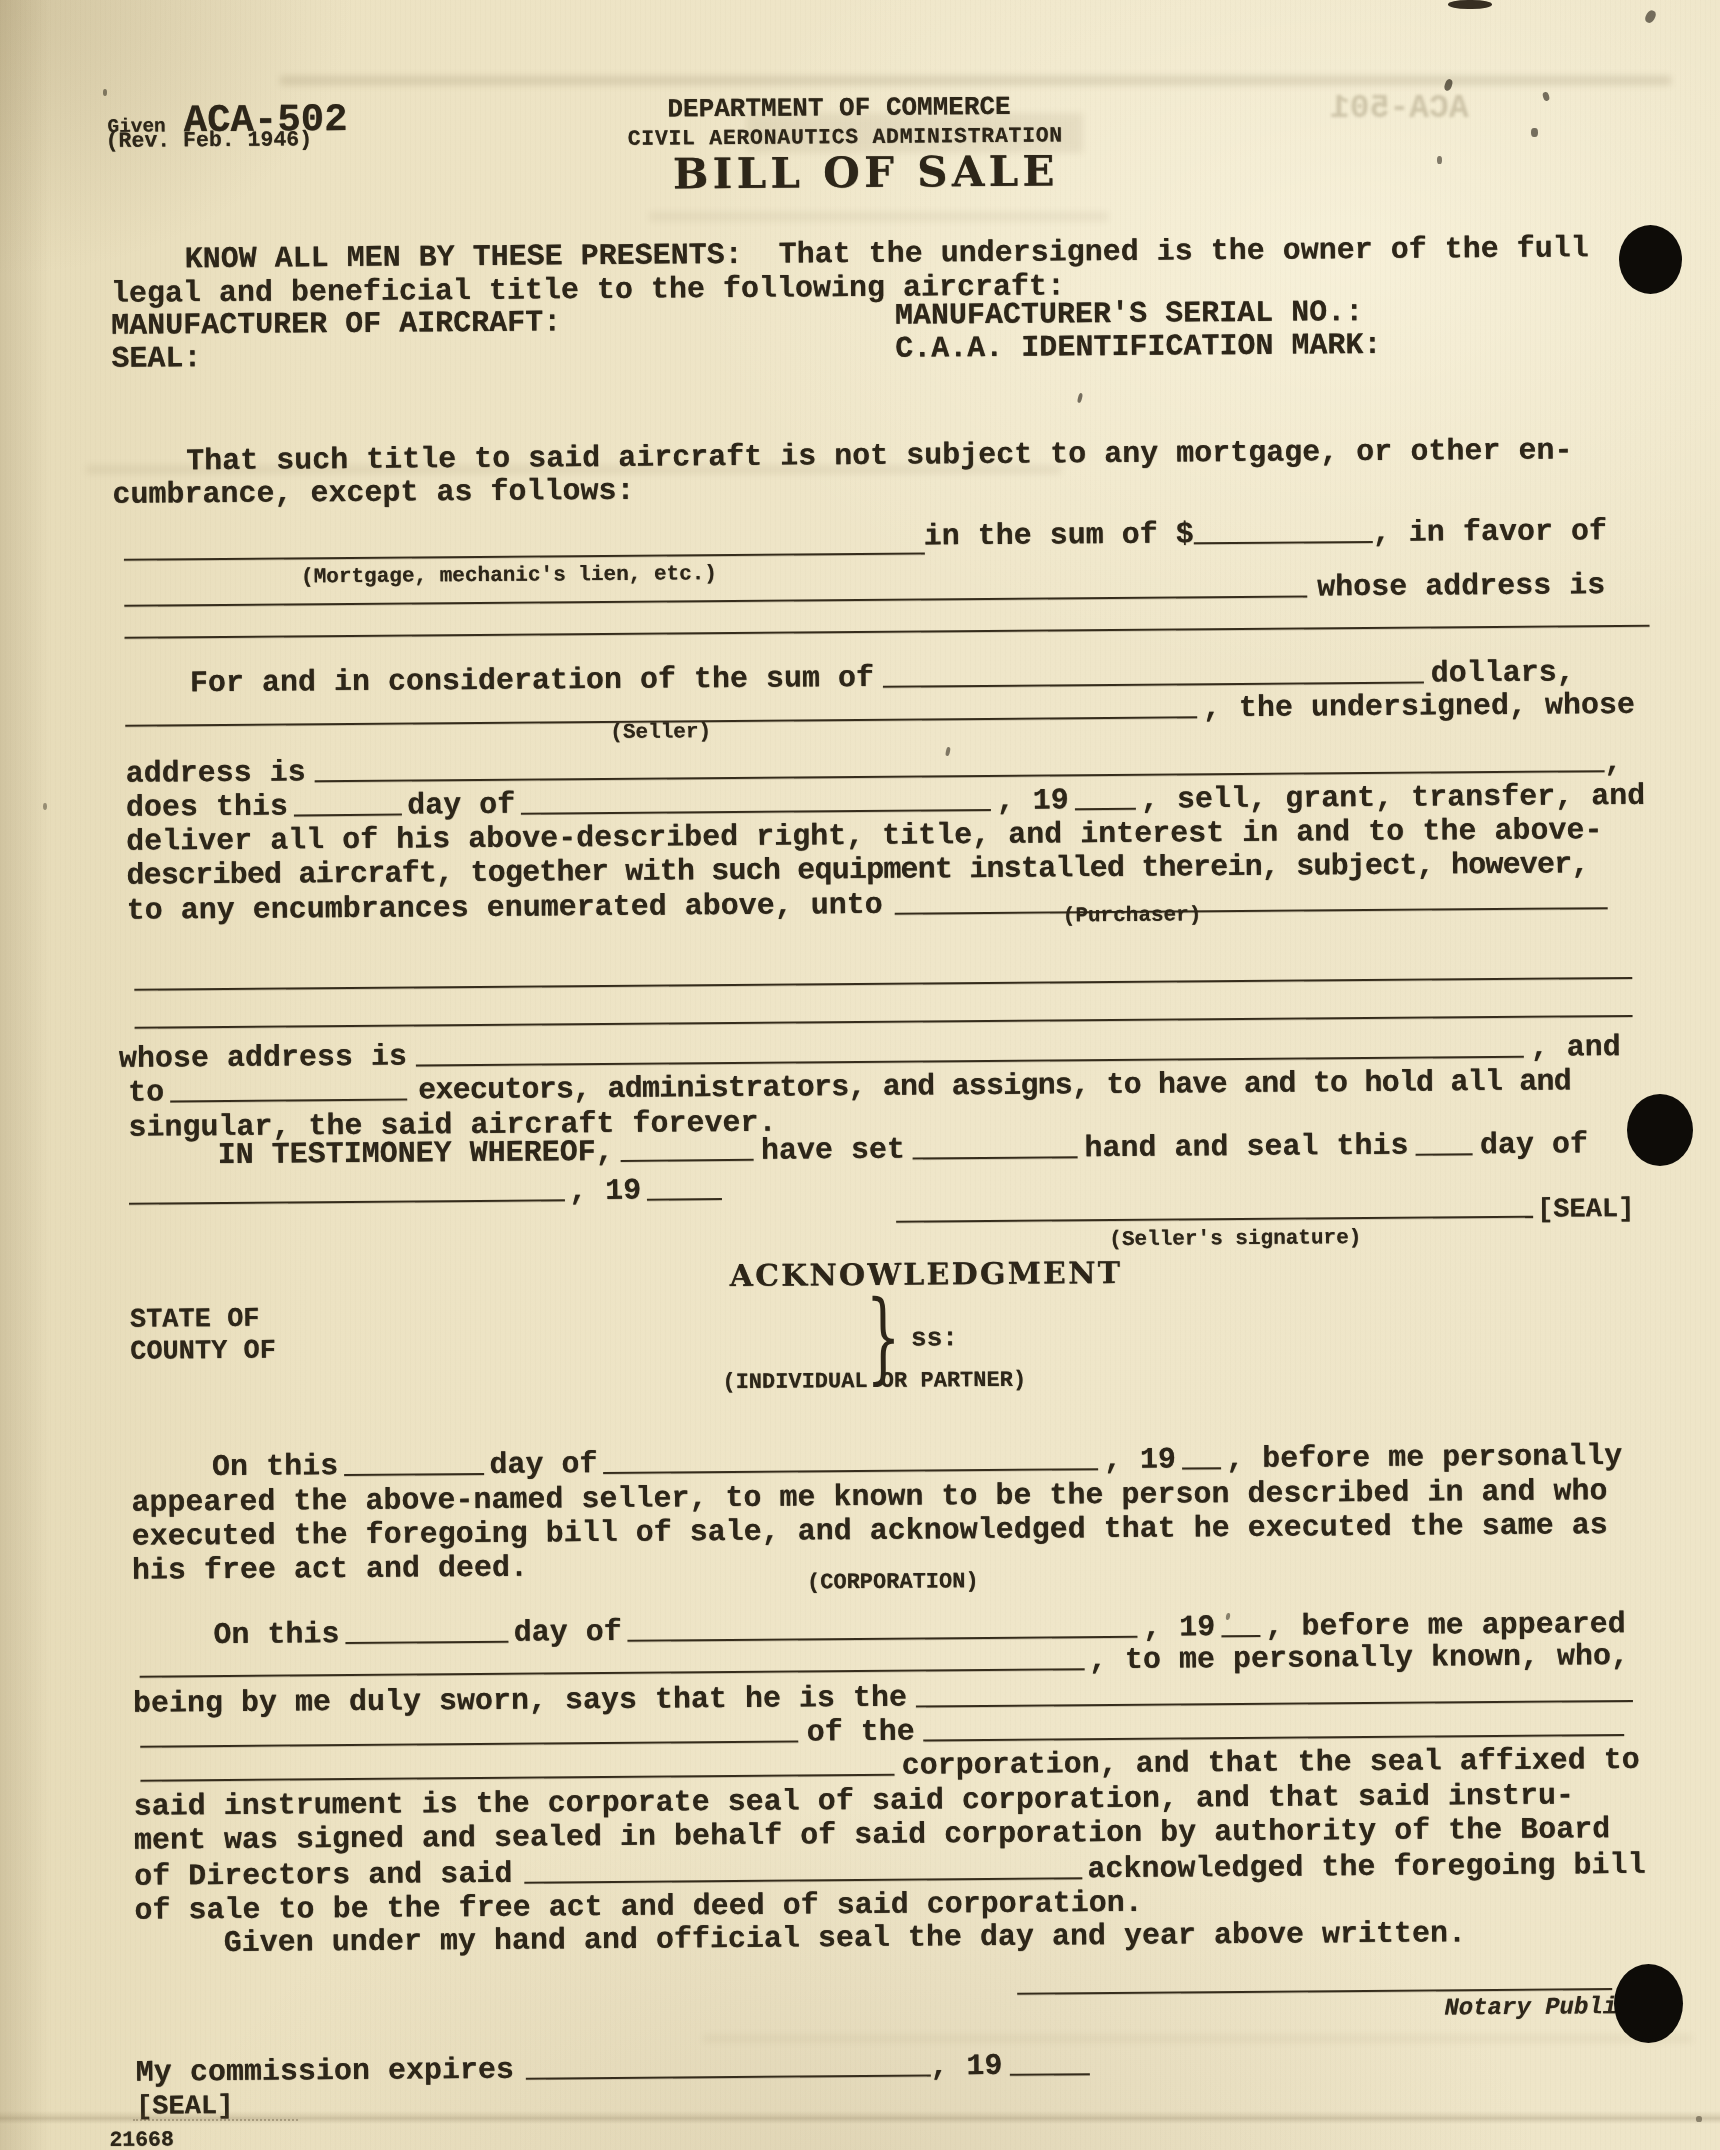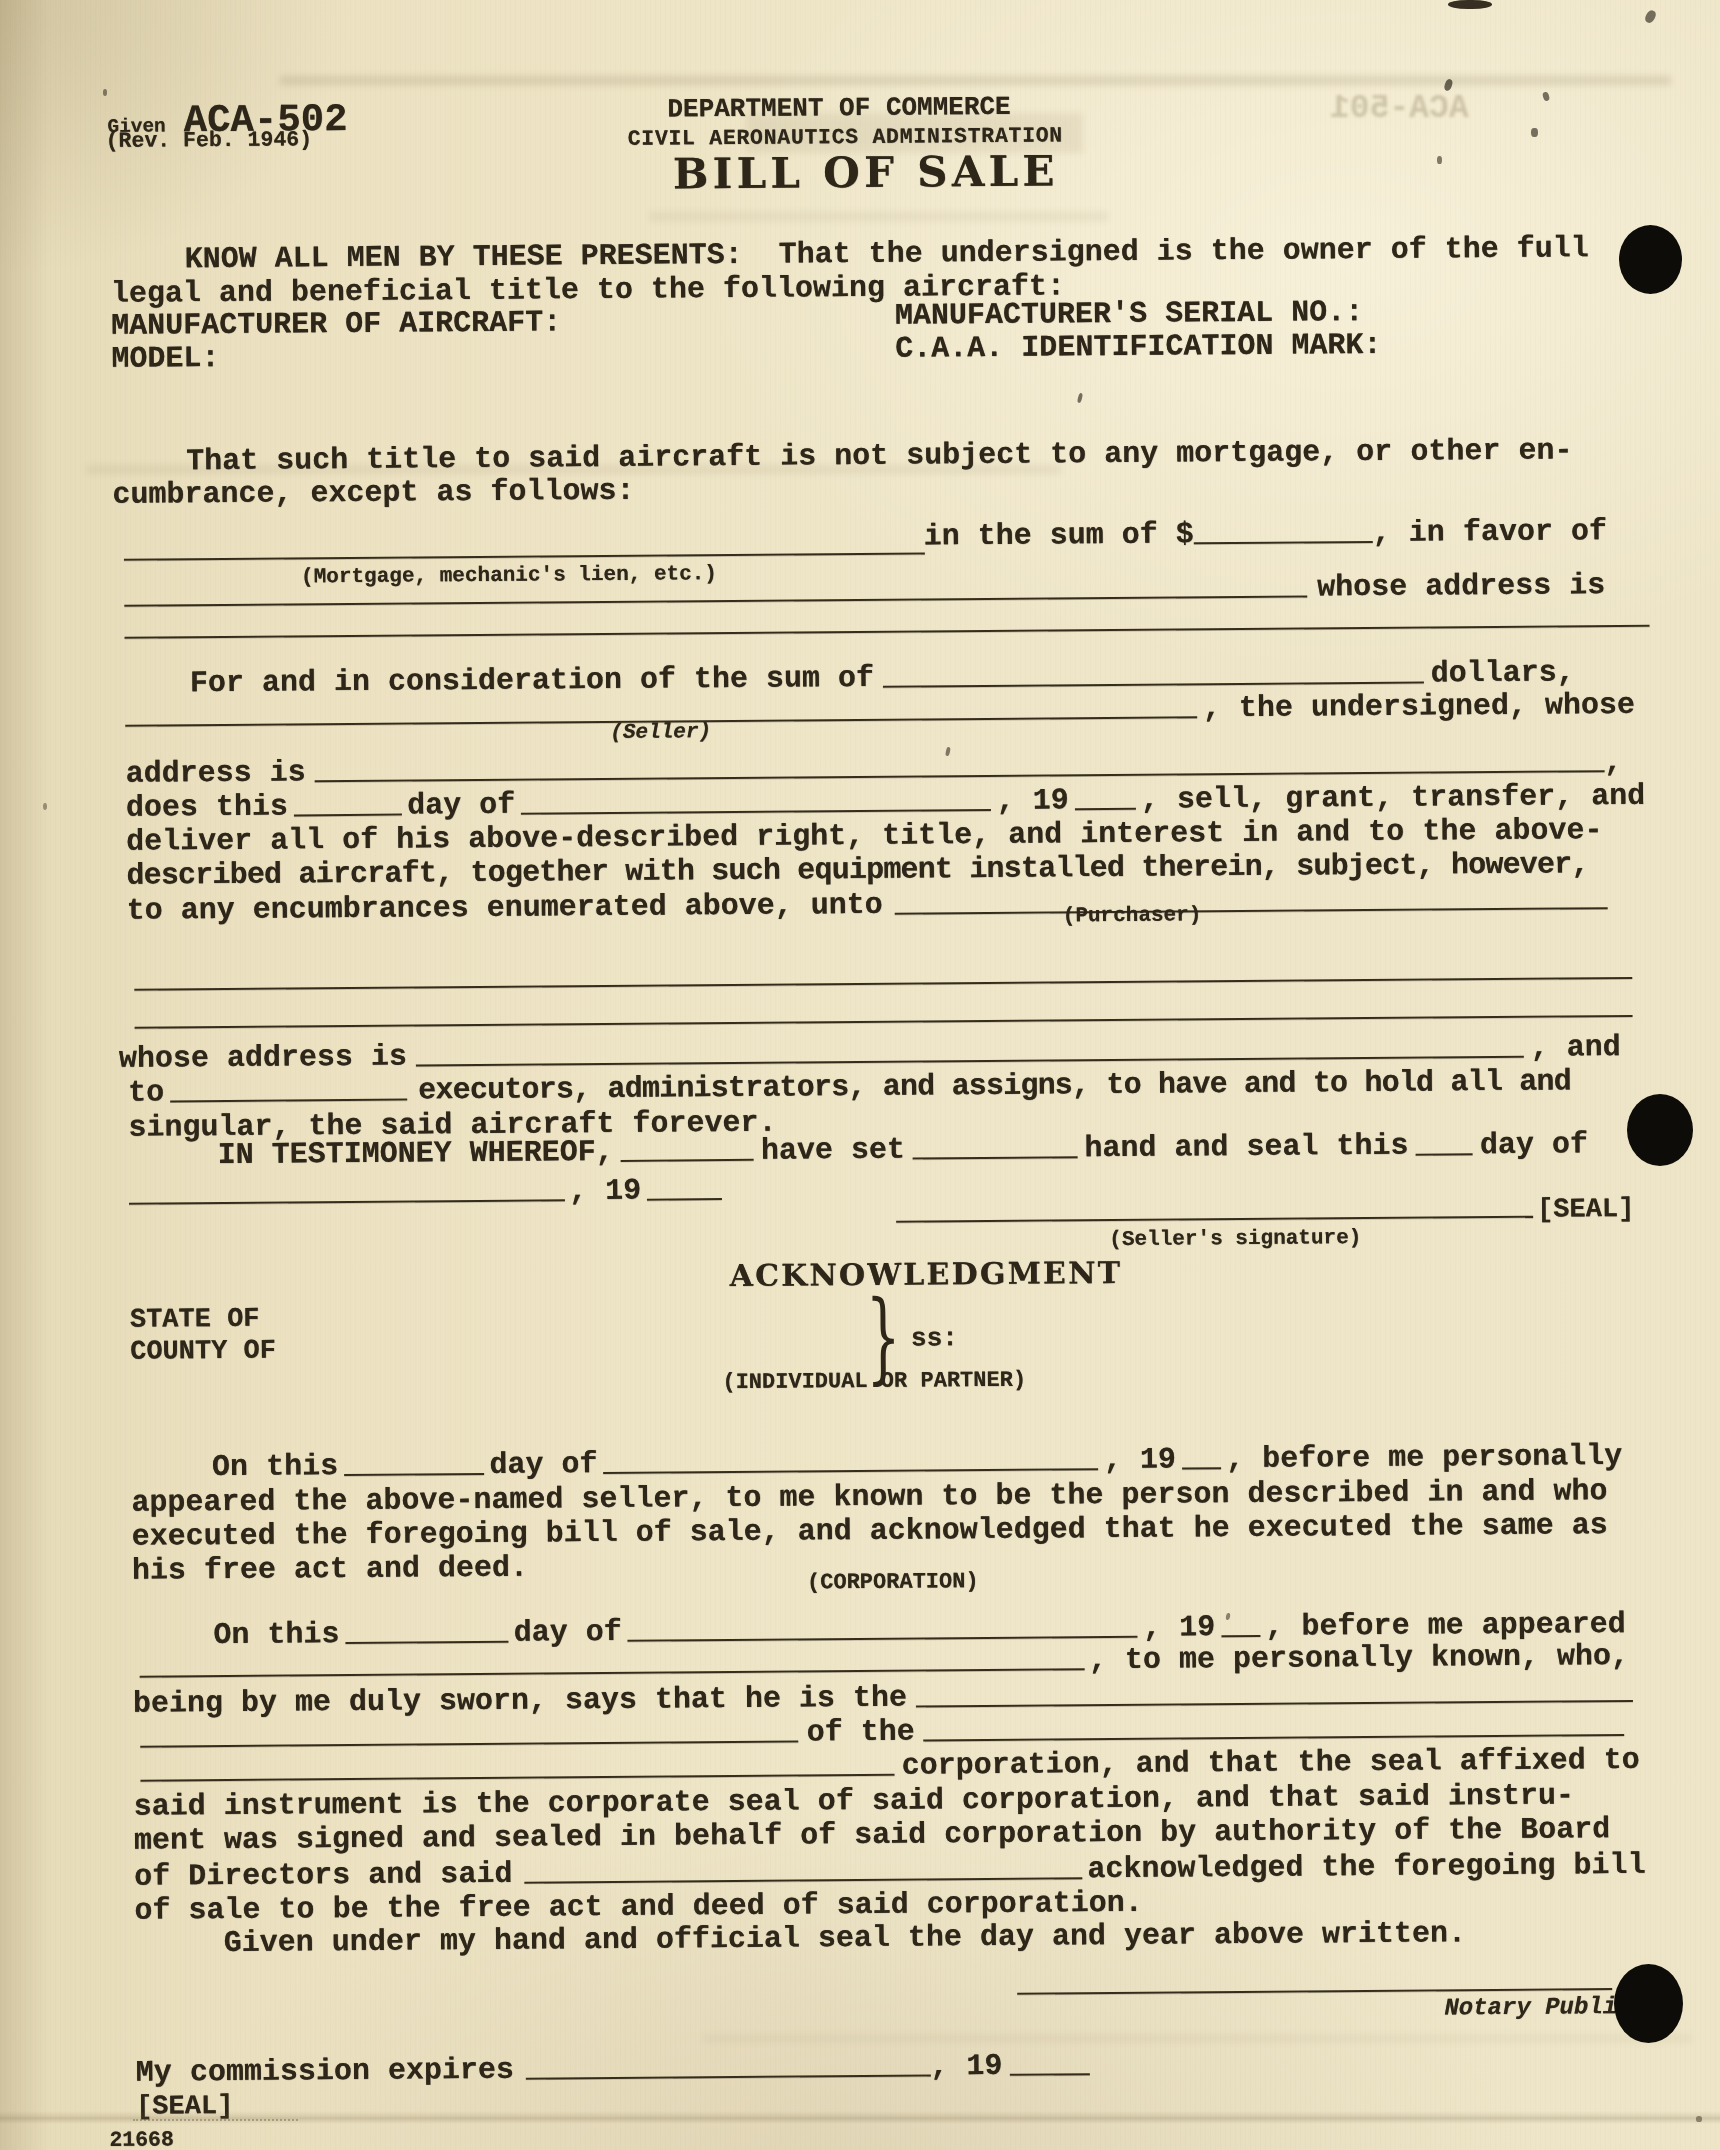--- a/index.html
+++ b/index.html
@@ -56,34 +56,34 @@
     <div class="r" style="left:115px;top:94px;"><span class="f27">Given</span><span> </span><span class="f41">ACA-502</span></div>
     <div class="r f30" style="left:113px;top:123px;">(Rev. Feb. 1946)</div>
     <div class="r f36" style="left:675px;top:94px;">DEPARTMENT OF COMMERCE</div>
     <div class="r f30" style="left:635px;top:125px;letter-spacing:0.7px;">CIVIL AERONAUTICS ADMINISTRATION</div>
     <div class="r serif title" style="left:680px;top:149px;">BILL OF SALE</div>
 
     <div class="r" style="left:191px;top:237px;">KNOW ALL MEN BY THESE PRESENTS:  That the undersigned is the owner of the full</div>
     <div class="r" style="left:117px;top:271px;">legal and beneficial title to the following aircraft:</div>
     <div class="r" style="left:117px;top:303px;">MANUFACTURER OF AIRCRAFT:</div>
     <div class="r" style="left:901px;top:299px;">MANUFACTURER'S SERIAL NO.:</div>
-    <div class="r" style="left:117px;top:336px;">MODEL:</div>
+    <div class="r" style="left:117px;top:336px;">SEAL:</div>
     <div class="r" style="left:901px;top:332px;">C.A.A. IDENTIFICATION MARK:</div>
 
     <div class="r" style="left:191px;top:439px;">That such title to said aircraft is not subject to any mortgage, or other en-</div>
     <div class="r" style="left:117px;top:472px;">cumbrance, except as follows:</div>
     <div class="r" style="left:928px;top:520px;"><span>in the sum of $</span><span class="b" style="width:179px;"></span><span>, in favor of</span></div>
     <div class="r" style="left:128px;top:528px;"><span class="b" style="width:801px;"></span></div>
     <div class="r cap" style="left:305px;top:561px;">(Mortgage, mechanic's lien, etc.)</div>
     <div class="r" style="left:128px;top:574px;"><span class="b" style="width:1183px;margin-right:10px;"></span><span>whose address is</span></div>
     <div class="r" style="left:128px;top:606px;"><span class="b" style="width:1525px;"></span></div>
 
     <div class="r" style="left:193px;top:661px;"><span>For and in consideration of the sum of</span><span class="b" style="width:541px;margin-left:8.6px;margin-right:7.2px;"></span><span>dollars,</span></div>
     <div class="r" style="left:128px;top:694px;"><span class="b" style="width:1072px;margin-right:5.7px;"></span><span>, the undersigned, whose</span></div>
-    <div class="r cap" style="left:613px;top:719px;font-style:italic;">(Seller)</div>
+    <div class="r cap" style="left:613px;top:719px;">(Seller)</div>
     <div class="r" style="left:128px;top:751px;"><span>address is</span><span class="b" style="width:1290px;margin-left:8.6px;"></span><span>,</span></div>
     <div class="r" style="left:128px;top:785px;"><span>does this</span><span class="b" style="width:108px;margin:0 5.7px;"></span><span>day of</span><span class="b" style="width:470px;margin:0 5.7px;"></span><span>, 19</span><span class="b" style="width:61px;margin:0 5.7px;"></span><span>, sell, grant, transfer, and</span></div>
     <div class="r" style="left:128px;top:819px;">deliver all of his above-described right, title, and interest in and to the above-</div>
     <div class="r tight" style="left:128px;top:853px;">described aircraft, together with such equipment installed therein, subject, however,</div>
     <div class="r" style="left:128px;top:888px;"><span>to any encumbrances enumerated above, unto</span><span class="b" style="width:713px;margin-left:11.5px;"></span></div>
     <div class="r cap" style="left:1064px;top:906px;">(Purchaser)</div>
     <div class="r" style="left:135px;top:958px;"><span class="b" style="width:1498px;"></span></div>
     <div class="r" style="left:135px;top:996px;"><span class="b" style="width:1498px;"></span></div>
     <div class="r" style="left:119px;top:1036px;"><span>whose address is</span><span class="b" style="width:1108px;margin:0 7.2px 0 8.6px;"></span><span>, and</span></div>
     <div class="r" style="left:128px;top:1070px;"><span>to</span><span class="b" style="width:237px;margin:0 11.5px 0 5.7px;"></span><span class="tight">executors, administrators, and assigns, to have and to hold all and</span></div>

